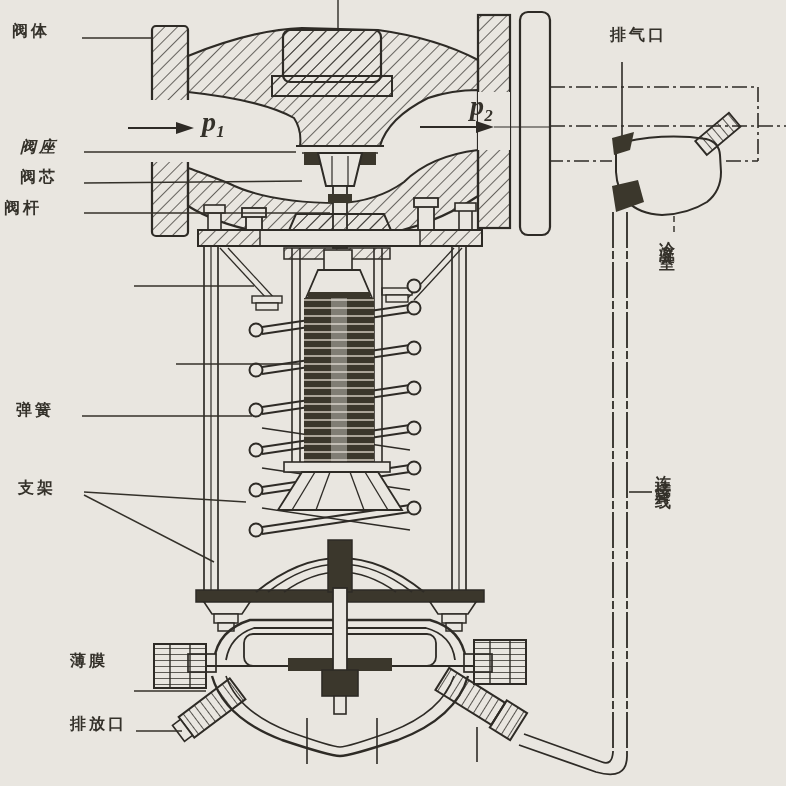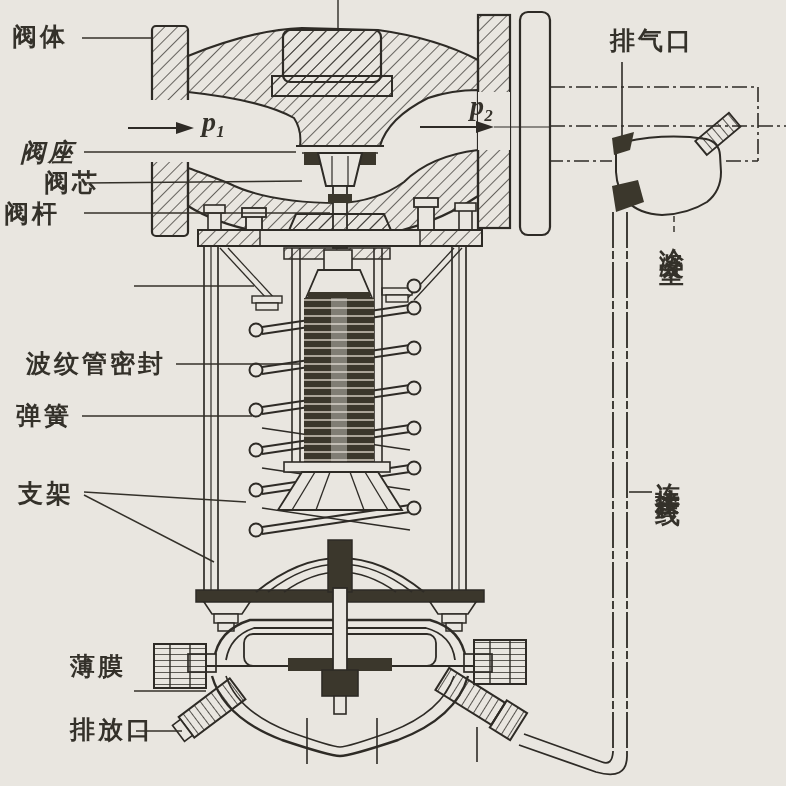--- a/index.html
+++ b/index.html
@@ -13,21 +13,21 @@
        font-family:"Liberation Sans","DejaVu Sans",sans-serif;}
   #stage{position:relative;width:786px;height:786px;background:var(--c-background);}
   #art{position:absolute;left:0;top:0;}
   .ln{stroke:var(--c-line);}
   .f-none{fill:none;}
   .f-bg{fill:var(--c-background);}
   .f-dark{fill:var(--c-dark);}
   .rib{stroke:#c7c0b4;}
   .ld{stroke:var(--c-label);fill:none;}
   .arrowhead{fill:var(--c-line);stroke:none;}
-  .lbl{position:absolute;color:var(--c-label);font-weight:700;font-size:25px;
+  .lbl{position:absolute;color:var(--c-label);font-weight:700;font-size:16px;
        letter-spacing:3px;line-height:1.12;white-space:nowrap;}
   .lbl.vert{writing-mode:vertical-rl;text-orientation:upright;letter-spacing:6px;}
   .lbl.press{font-family:"Liberation Serif","DejaVu Serif",serif;font-style:italic;
        font-size:28px;letter-spacing:0;}
 </style>
 </head>
 <body>
 
 <div id="stage">
 
@@ -260,23 +260,22 @@
     <line x1="82" y1="416" x2="252" y2="416" class="ld" stroke-width="1.5"></line>
     <line x1="84" y1="492" x2="246" y2="502" class="ld" stroke-width="1.5"></line>
     <line x1="84" y1="495" x2="214" y2="562" class="ld" stroke-width="1.5"></line>
     <line x1="134" y1="691" x2="206" y2="691" class="ld" stroke-width="1.5"></line>
     <line x1="136" y1="731" x2="182" y2="731" class="ld" stroke-width="1.5"></line>
   </g>
 </svg>
 
 <div class="lbl" style="left:12px;top:22px;">阀体</div>
 <div class="lbl" style="left:20px;top:138px;font-style:italic;">阀座</div>
-<div class="lbl" style="left:20px;top:168px;margin-left:24px;">阀芯</div>
+<div class="lbl" style="left:20px;top:168px;">阀芯</div>
 <div class="lbl" style="left:4px;top:199px;">阀杆</div>
-<div class="lbl" style="left:26px;top:349px;">波纹管密封</div>
 <div class="lbl" style="left:16px;top:401px;">弹簧</div>
 <div class="lbl" style="left:18px;top:479px;">支架</div>
 <div class="lbl" style="left:70px;top:652px;text-align:right;">薄膜</div>
 <div class="lbl" style="left:38px;top:715px;margin-left:32px;">排放口</div>
 <div class="lbl" style="left:610px;top:26px;">排气口</div>
 <div class="lbl vert" style="left:658px;top:228px;">冷凝室</div>
 <div class="lbl vert" style="left:654px;top:462px;">连接管线</div>
 <div class="lbl press" style="left:202px;top:106px;">p₁</div>
 <div class="lbl press" style="left:438px;top:90px;margin-left:32px;">p₂</div>
 

